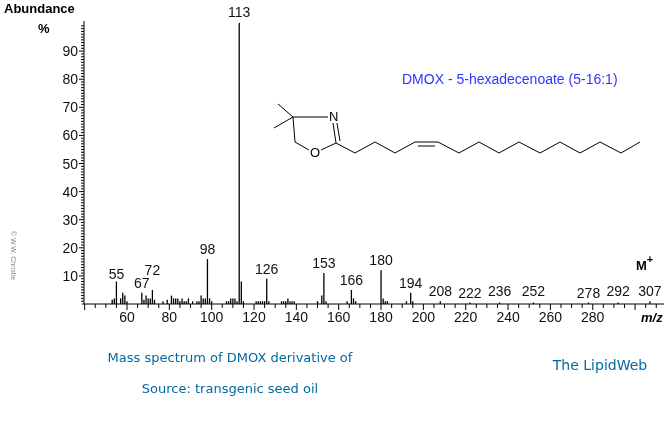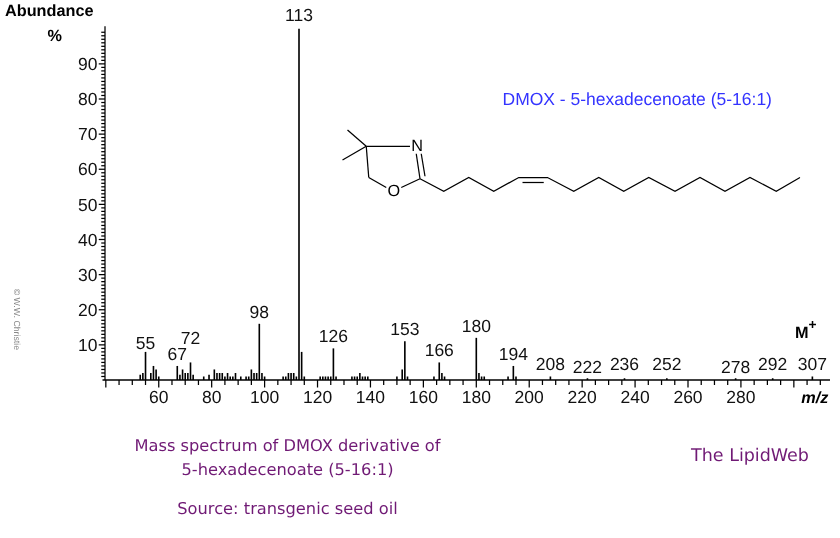--- a/index.html
+++ b/index.html
@@ -3,21 +3,21 @@
 <meta charset="utf-8">
 <style>
   html, body { margin: 0; padding: 0; background: #ffffff; }
   body { width: 672px; height: 430px; position: relative; overflow: hidden; font-family: "Liberation Sans", sans-serif; }
   svg { position: absolute; left: 0; top: 0; }
   .ax-label { font-family: "Liberation Sans", sans-serif; font-weight: bold; font-size: 13px; fill: #000; }
   .tick-label { font-family: "Liberation Sans", sans-serif; font-size: 14px; fill: #111; }
   .peak-label { font-family: "Liberation Sans", sans-serif; font-size: 14px; fill: #111; }
   .title-blue { font-family: "Liberation Sans", sans-serif; font-size: 14px; fill: #3333ff; }
   .atom { font-family: "Liberation Sans", sans-serif; font-size: 13px; fill: #000; }
-  .caption { position: absolute; font-family: "DejaVu Sans", sans-serif; font-size: 13px; color: #701a75; text-align: center; line-height: 19px; }
+  .caption { position: absolute; font-family: "DejaVu Sans", sans-serif; font-size: 13px; color: #0369a1; text-align: center; line-height: 19px; }
   .copyright { position: absolute; left: 6px; top: 252px; transform: rotate(90deg); transform-origin: center; font-size: 7px; color: #888; white-space: nowrap; width: 80px; text-align: center; margin-left: -33px; }
 </style>
 </head>
 <body>
 
 <svg id="chart" width="672" height="430">
   <text class="ax-label" x="4" y="13">Abundance</text>
   <text class="ax-label" x="38" y="33">%</text>
   <g id="axes">
       <line x1="84" y1="21" x2="84" y2="304" stroke="#000" stroke-width="1"></line>
@@ -313,21 +313,20 @@
     <line x1="337" y1="123" x2="340" y2="141"></line>
     <polyline points="336,143 355,153 375,142 395,153 415,142 438,142 459,153 479,142 499,153 519,142 540,153 560,142 580,153 600,142 621,153 640,142"></polyline>
     <line x1="418" y1="146" x2="435" y2="146"></line>
   </g>
   <text class="atom" x="329" y="121">N</text>
   <text class="atom" x="310" y="157">O</text>
 </svg>
 
 <div class="caption" style="left:90px; top:348px; width:280px;">
   <div>Mass spectrum of DMOX derivative of</div>
-  <div>5-hexadecenoate (5-16:1)</div>
   <div style="height:12px"></div>
   <div>Source:  transgenic seed oil</div>
 </div>
 
 <div class="caption" style="left:540px; top:355px; width:120px; font-size:14px; line-height:20px;">
   <div>The LipidWeb</div>
 </div>
 
 <div class="copyright">© W.W. Christie</div>
 

